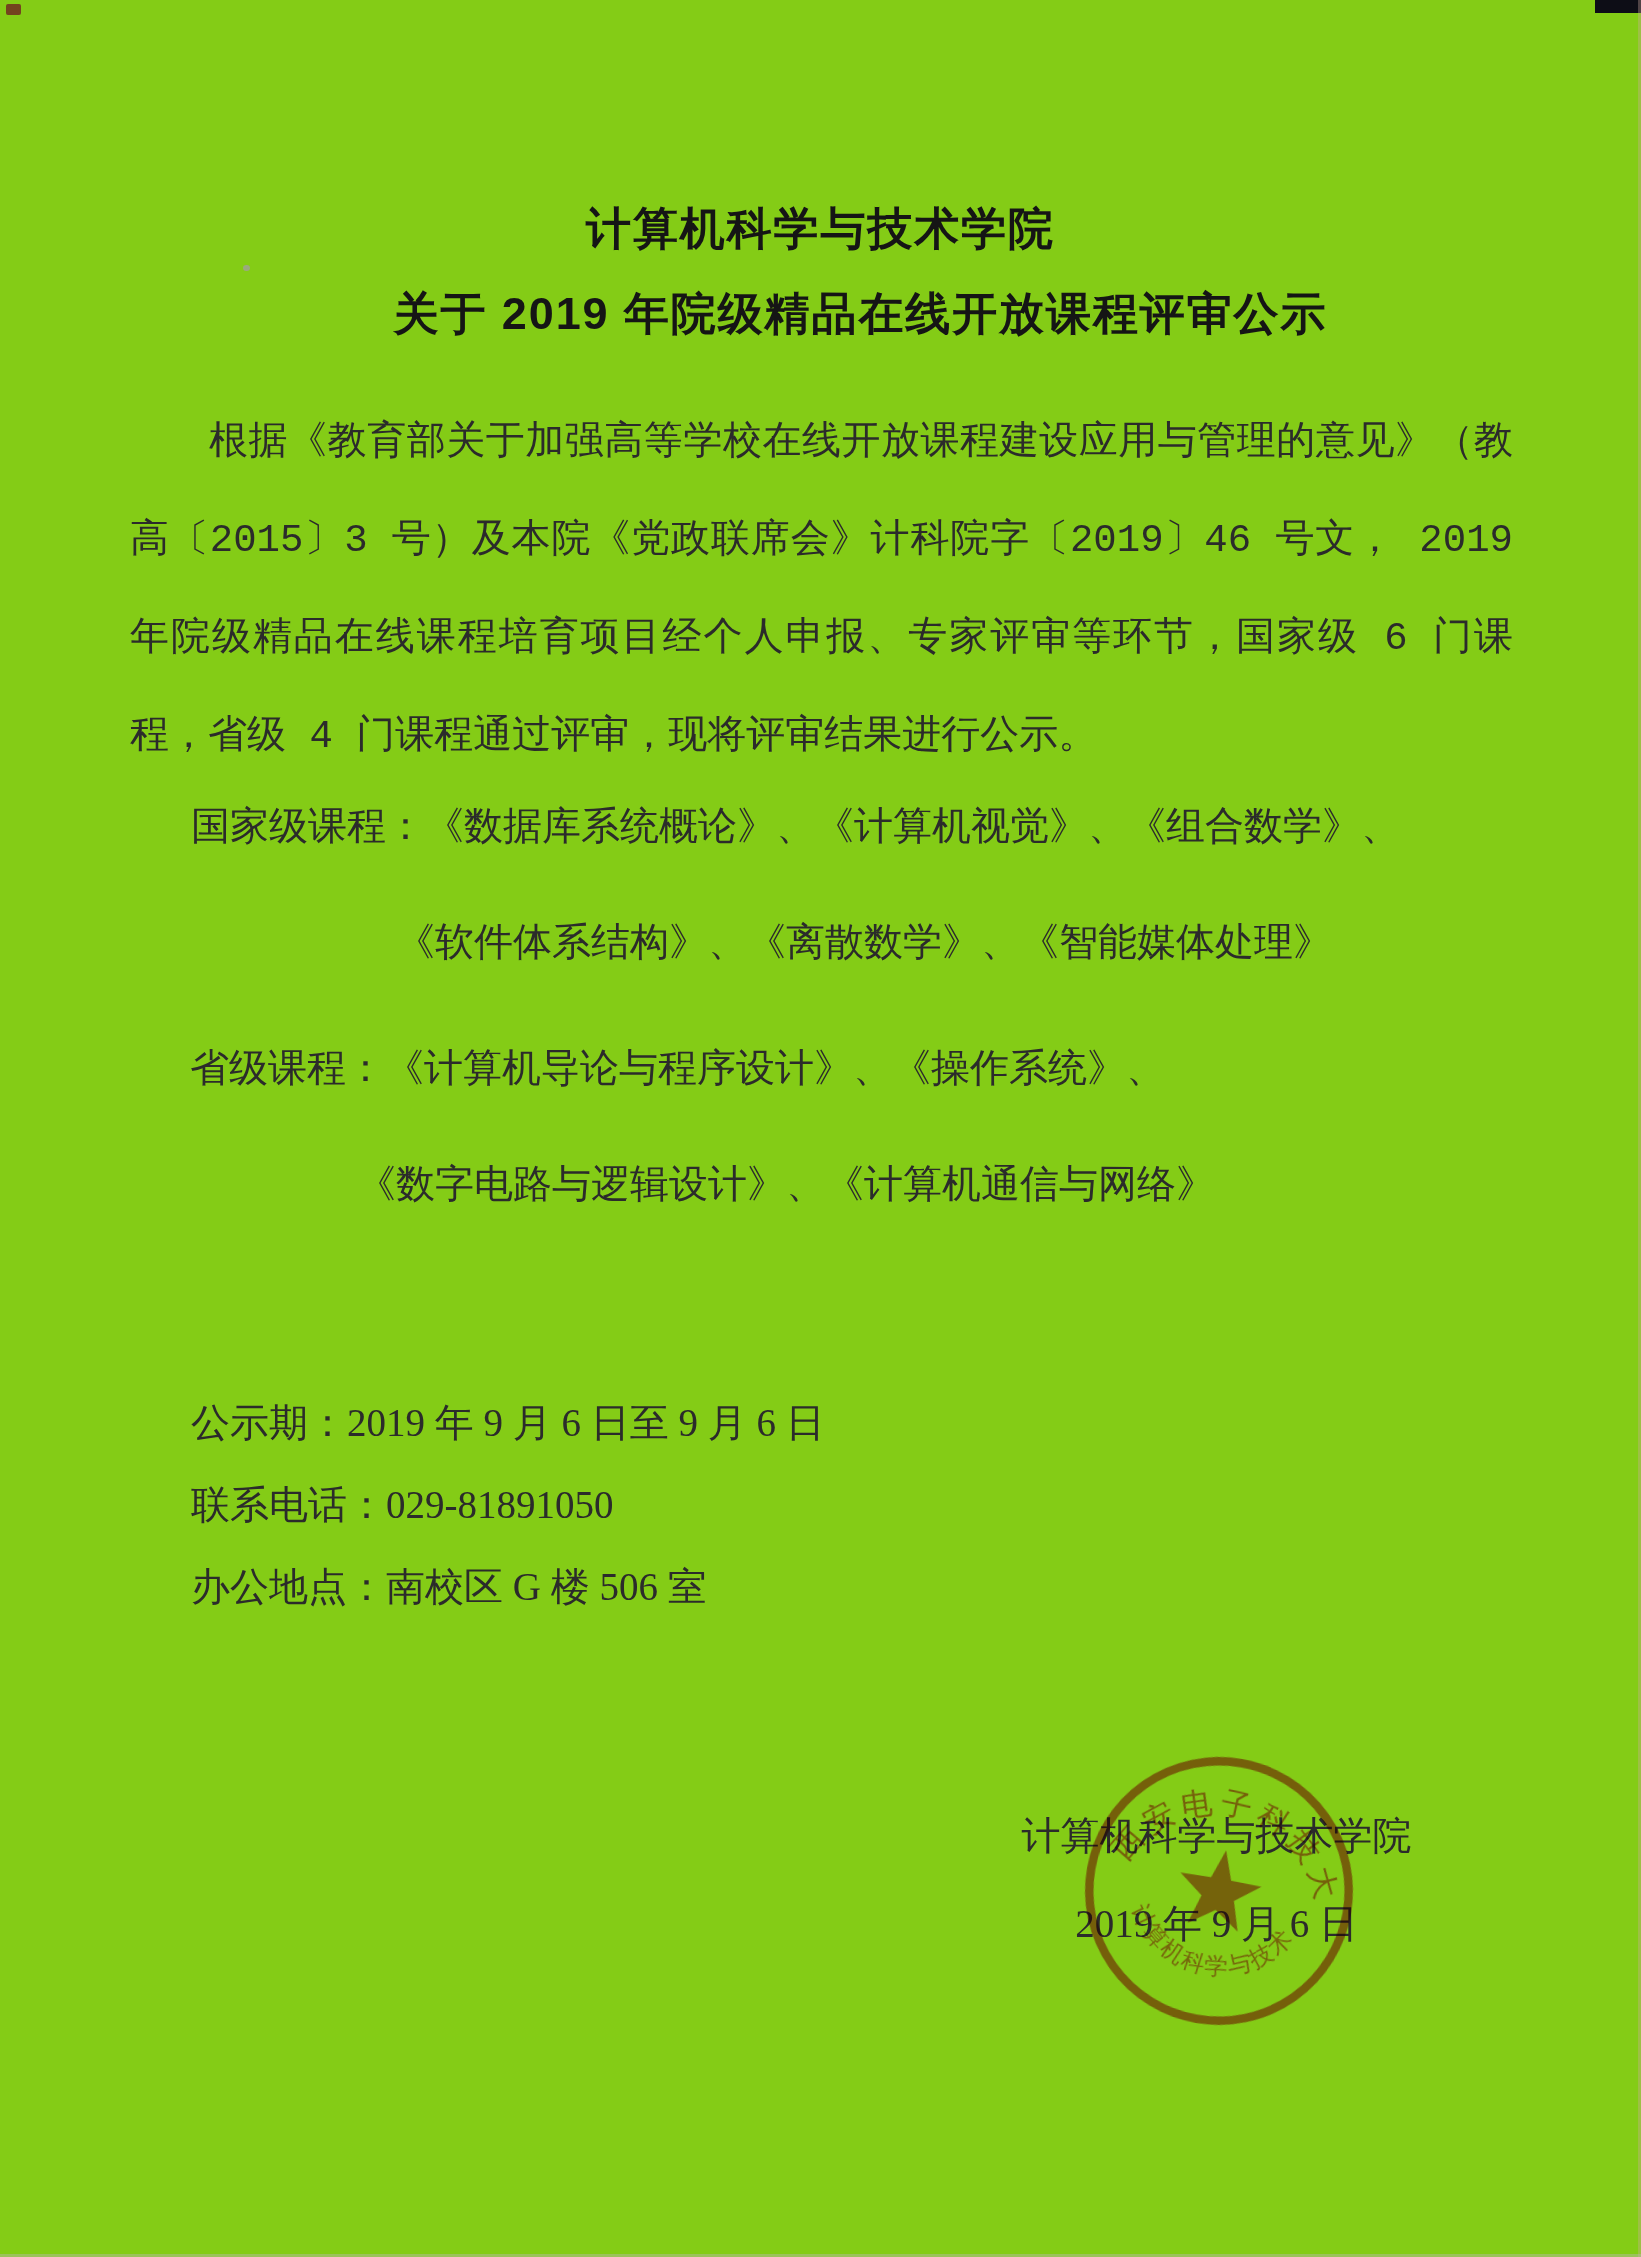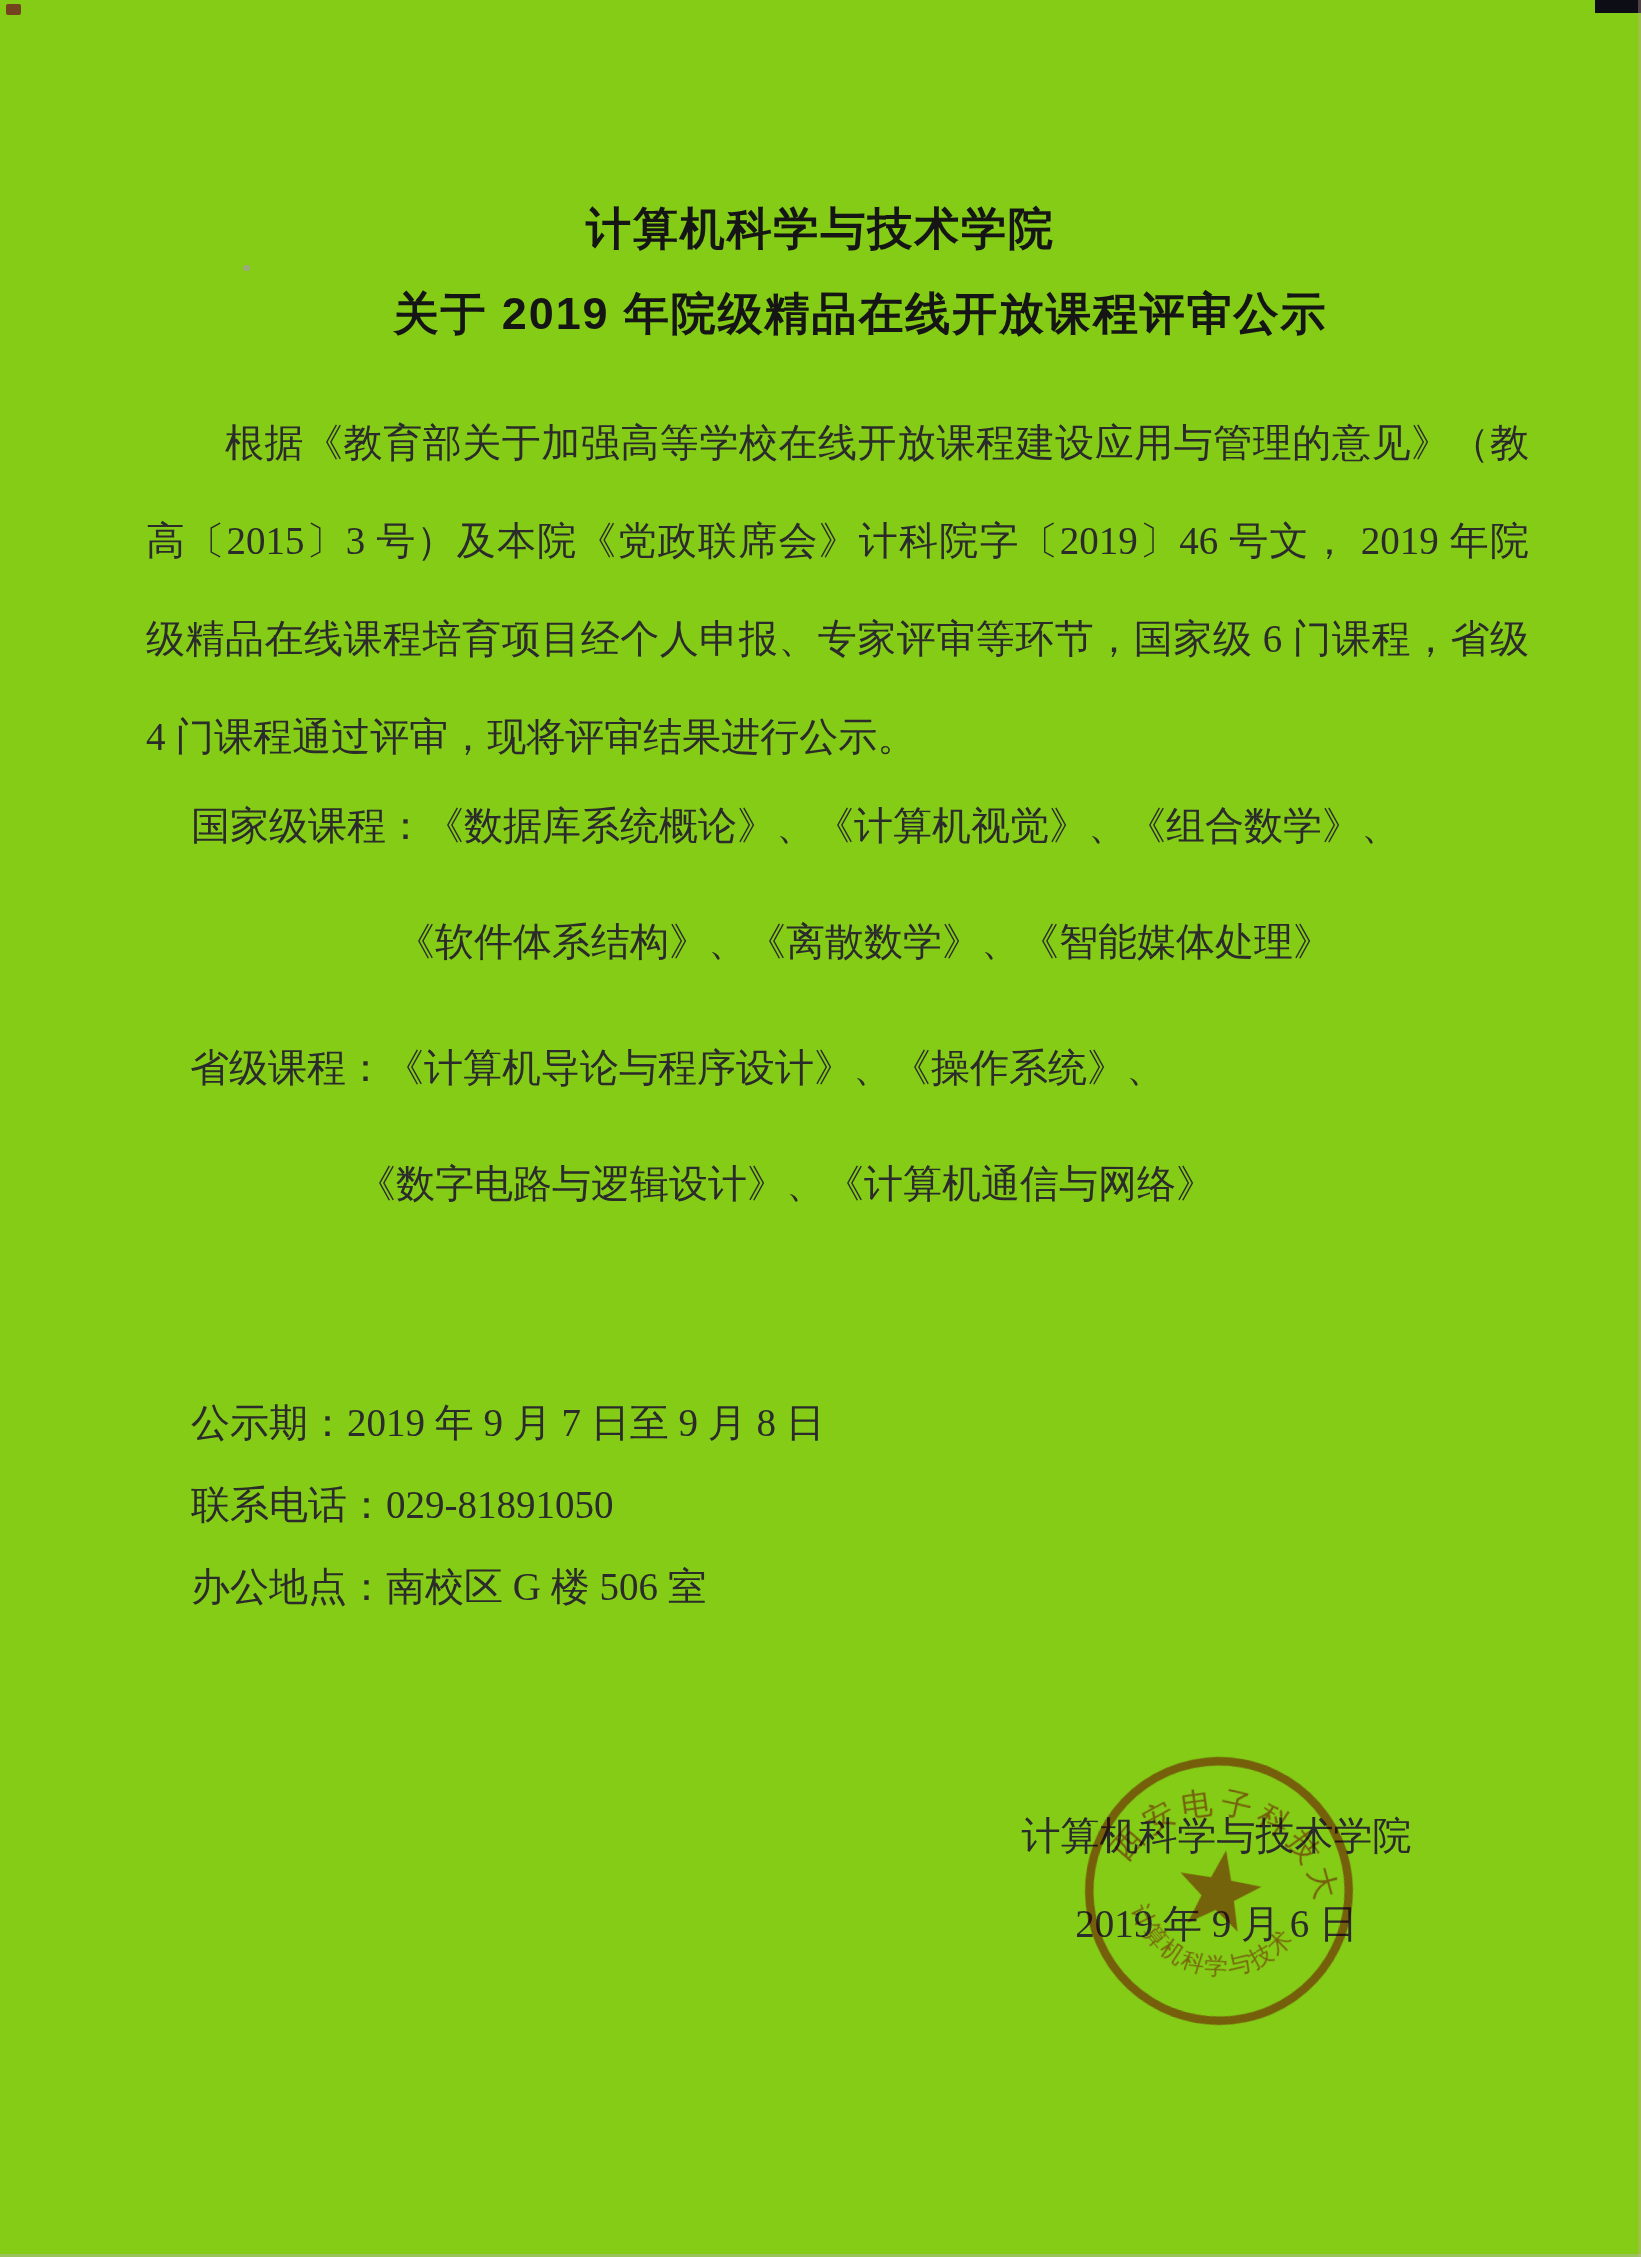--- a/index.html
+++ b/index.html
@@ -22,24 +22,25 @@
     position:absolute;left:0;width:1641px;
     text-align:center;
     font-family:"Liberation Sans","DejaVu Sans",sans-serif;
     font-weight:bold;font-size:45px;letter-spacing:1.9px;color:#151515;
     white-space:nowrap;
   }
   .title1{top:199px;}
   .title2{top:284px;padding-left:40px;}
 
   .body-par{
-    position:absolute;left:146px;top:394px;width:1383px;
+    position:absolute;left:130px;top:394px;width:1383px;
     font-size:39px;line-height:98px;
     text-indent:79px;text-align:justify;
     color:#2b2b2b;
+    font-family:Liberation Mono, monospace;
   }
   .line{
     position:absolute;font-size:39px;white-space:nowrap;color:#2b2b2b;
   }
   .nat1{left:191px;top:799px;}
   .nat2{left:396px;top:915px;}
   .prov1{left:190px;top:1041px;}
   .prov2{left:357px;top:1157px;}
 
   .contact{position:absolute;left:191px;top:1398px;font-size:39px;color:#2b2b2b;}
@@ -75,21 +76,21 @@
 
   <div class="body-par">根据《教育部关于加强高等学校在线开放课程建设应用与管理的意见》（教高〔2015〕3 号）及本院《党政联席会》计科院字〔2019〕46 号文， 2019 年院级精品在线课程培育项目经个人申报、专家评审等环节，国家级 6 门课程，省级 4 门课程通过评审，现将评审结果进行公示。</div>
 
   <div class="line nat1">国家级课程：《数据库系统概论》、《计算机视觉》、《组合数学》、</div>
   <div class="line nat2">《软件体系结构》、《离散数学》、《智能媒体处理》</div>
 
   <div class="line prov2">《数字电路与逻辑设计》、《计算机通信与网络》</div>
   <div class="line prov1">省级课程：《计算机导论与程序设计》、《操作系统》、</div>
 
   <div class="contact">
-    <div>公示期：2019 年 9 月 7 日至 9 月 8 日</div>
+    <div>公示期：2019 年 9 月 6 日至 9 月 6 日</div>
     <div>联系电话：029-81891050</div>
     <div>办公地点：南校区 G 楼 506 室</div>
   </div>
 
   <div class="signature">
     <div class="sig-org">计算机科学与技术学院</div>
     <div class="sig-date">2019 年 9 月 6 日</div>
   </div>
 
   <svg class="stamp" viewBox="0 0 300 300" xmlns="http://www.w3.org/2000/svg">

